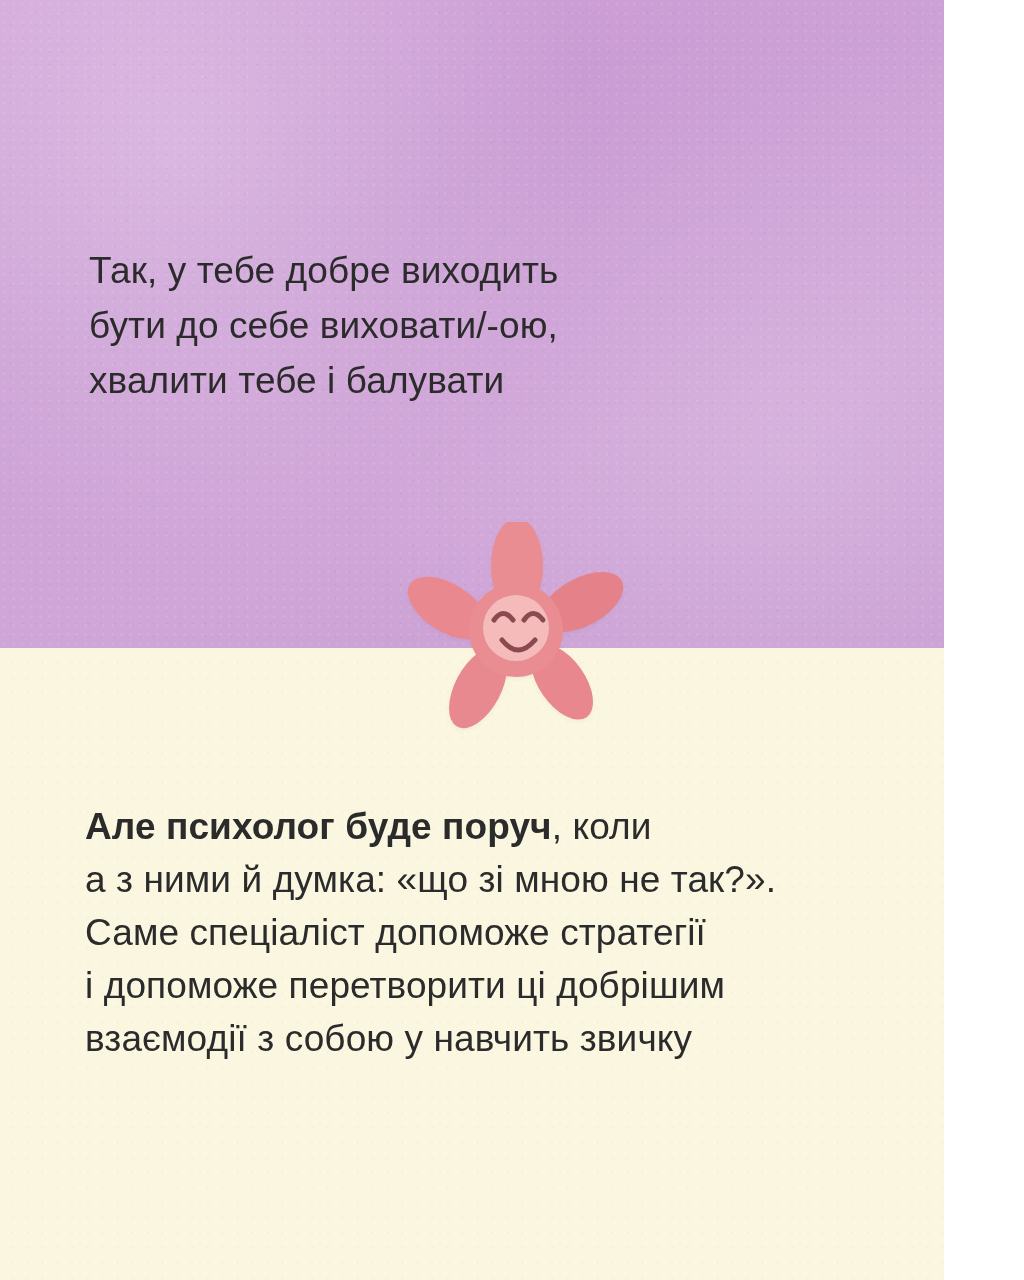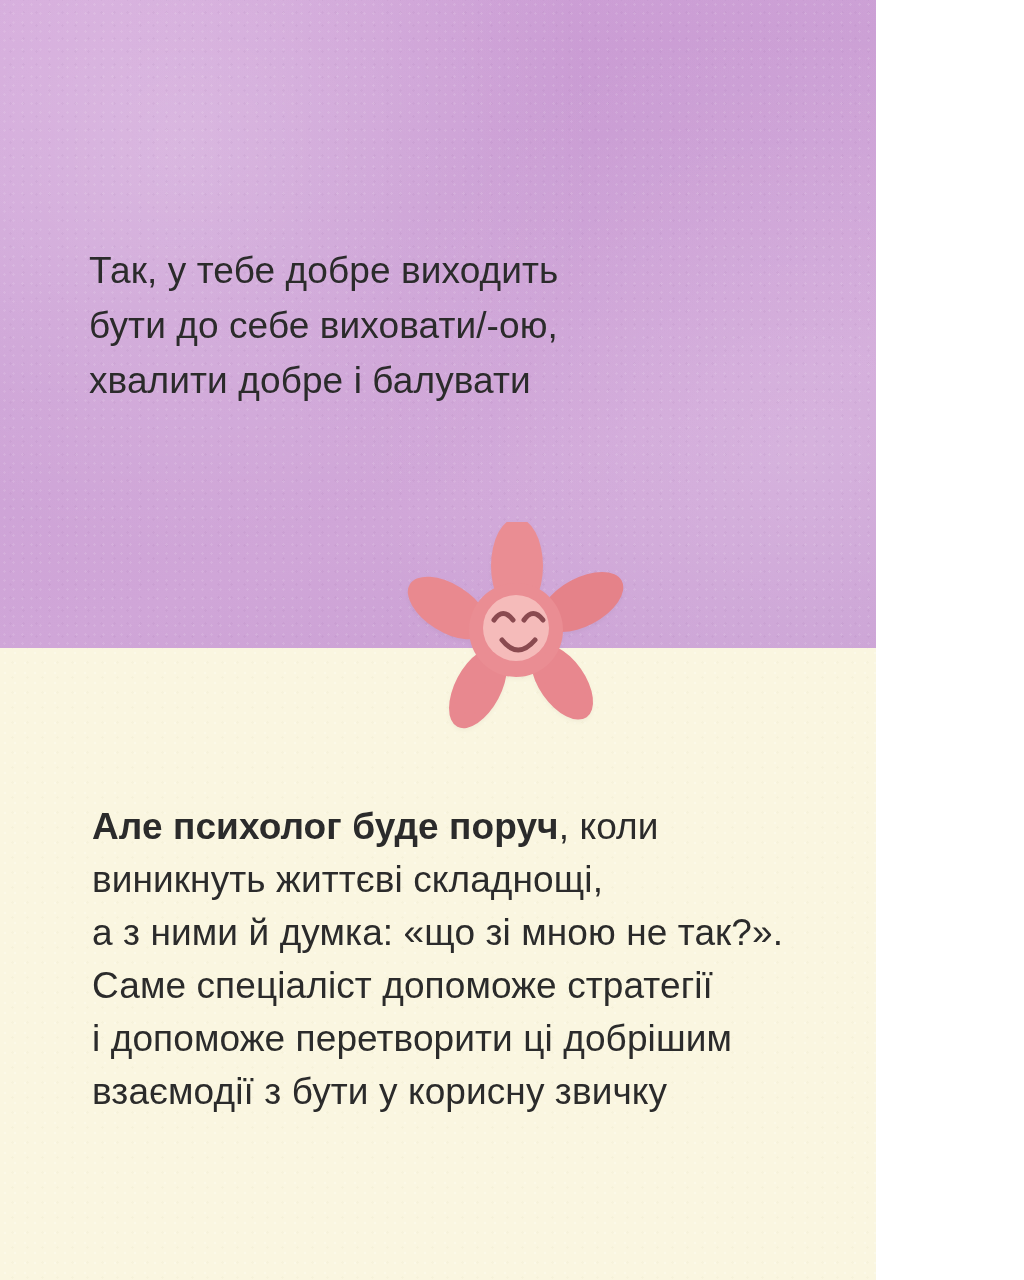--- a/index.html
+++ b/index.html
@@ -8,21 +8,21 @@
   }
   body {
     width: 1024px;
     height: 1280px;
     font-family: "Liberation Sans", sans-serif;
     overflow: hidden;
   }
 
   .card {
     position: relative;
-    width: 876px;
+    width: 944px;
     height: 1280px;
     background: #5eead4;
     overflow: hidden;
   }
 
   
   .top-panel {
     position: absolute;
     top: 0;
     left: 0;
@@ -99,21 +99,21 @@
   .flower-wrap svg {
     display: block;
     width: 222px;
     height: 222px;
     filter: drop-shadow(0 2px 2px rgba(0,0,0,0.04));
   }
 
   
   .bottom-text {
     position: absolute;
-    left: 92px;
+    left: 85px;
     top: 800px;
     width: 880px;
     z-index: 3;
     color: #2b2b2b;
     font-size: 37px;
     line-height: 53px;
     font-weight: 400;
     letter-spacing: 0.1px;
   }
   .bottom-text .line {
@@ -128,21 +128,21 @@
 <body>
 
 <div class="card">
 
   <div class="top-panel"></div>
   <div class="bottom-panel"></div>
 
   <div class="top-text">
     <span class="line">Так, у тебе добре виходить</span>
     <span class="line">бути до себе виховати/-ою,</span>
-    <span class="line">хвалити добре і балувати</span>
+    <span class="line">хвалити тебе і балувати</span>
   </div>
 
   <div class="flower-wrap">
     <svg viewBox="0 0 222 222" xmlns="http://www.w3.org/2000/svg" aria-hidden="true">
       <g>
 
         <ellipse cx="111" cy="44" rx="26" ry="48" fill="#ea8d93" transform="rotate(0 111 44)"></ellipse>
         <ellipse cx="176" cy="80" rx="24" ry="45" fill="#e58289" transform="rotate(62 176 80)"></ellipse>
         <ellipse cx="156" cy="160" rx="23" ry="43" fill="#e8878e" transform="rotate(-35 156 160)"></ellipse>
         <ellipse cx="72" cy="166" rx="23" ry="44" fill="#e8888f" transform="rotate(28 72 166)"></ellipse>
@@ -153,20 +153,19 @@
 
         <path d="M88 98 q9 -13 19 0" stroke="#8a4a50" stroke-width="5" fill="none" stroke-linecap="round"></path>
         <path d="M118 98 q9 -13 19 0" stroke="#8a4a50" stroke-width="5" fill="none" stroke-linecap="round"></path>
         <path d="M96 118 q16 20 33 0" stroke="#8a4a50" stroke-width="5" fill="none" stroke-linecap="round"></path>
       </g>
     </svg>
   </div>
 
   <div class="bottom-text">
     <span class="line bold-lead"><b>Але психолог буде поруч</b><span>, коли</span></span>
-    <span class="line">виникнуть життєві складнощі,</span>
     <span class="line">а з ними й думка: «що зі мною не так?».</span>
     <span class="line">Саме спеціаліст допоможе стратегії</span>
     <span class="line">і допоможе перетворити ці добрішим</span>
-    <span class="line">взаємодії з бути у корисну звичку</span>
+    <span class="line">взаємодії з собою у навчить звичку</span>
   </div>
 
 </div>
 
 </body></html>

